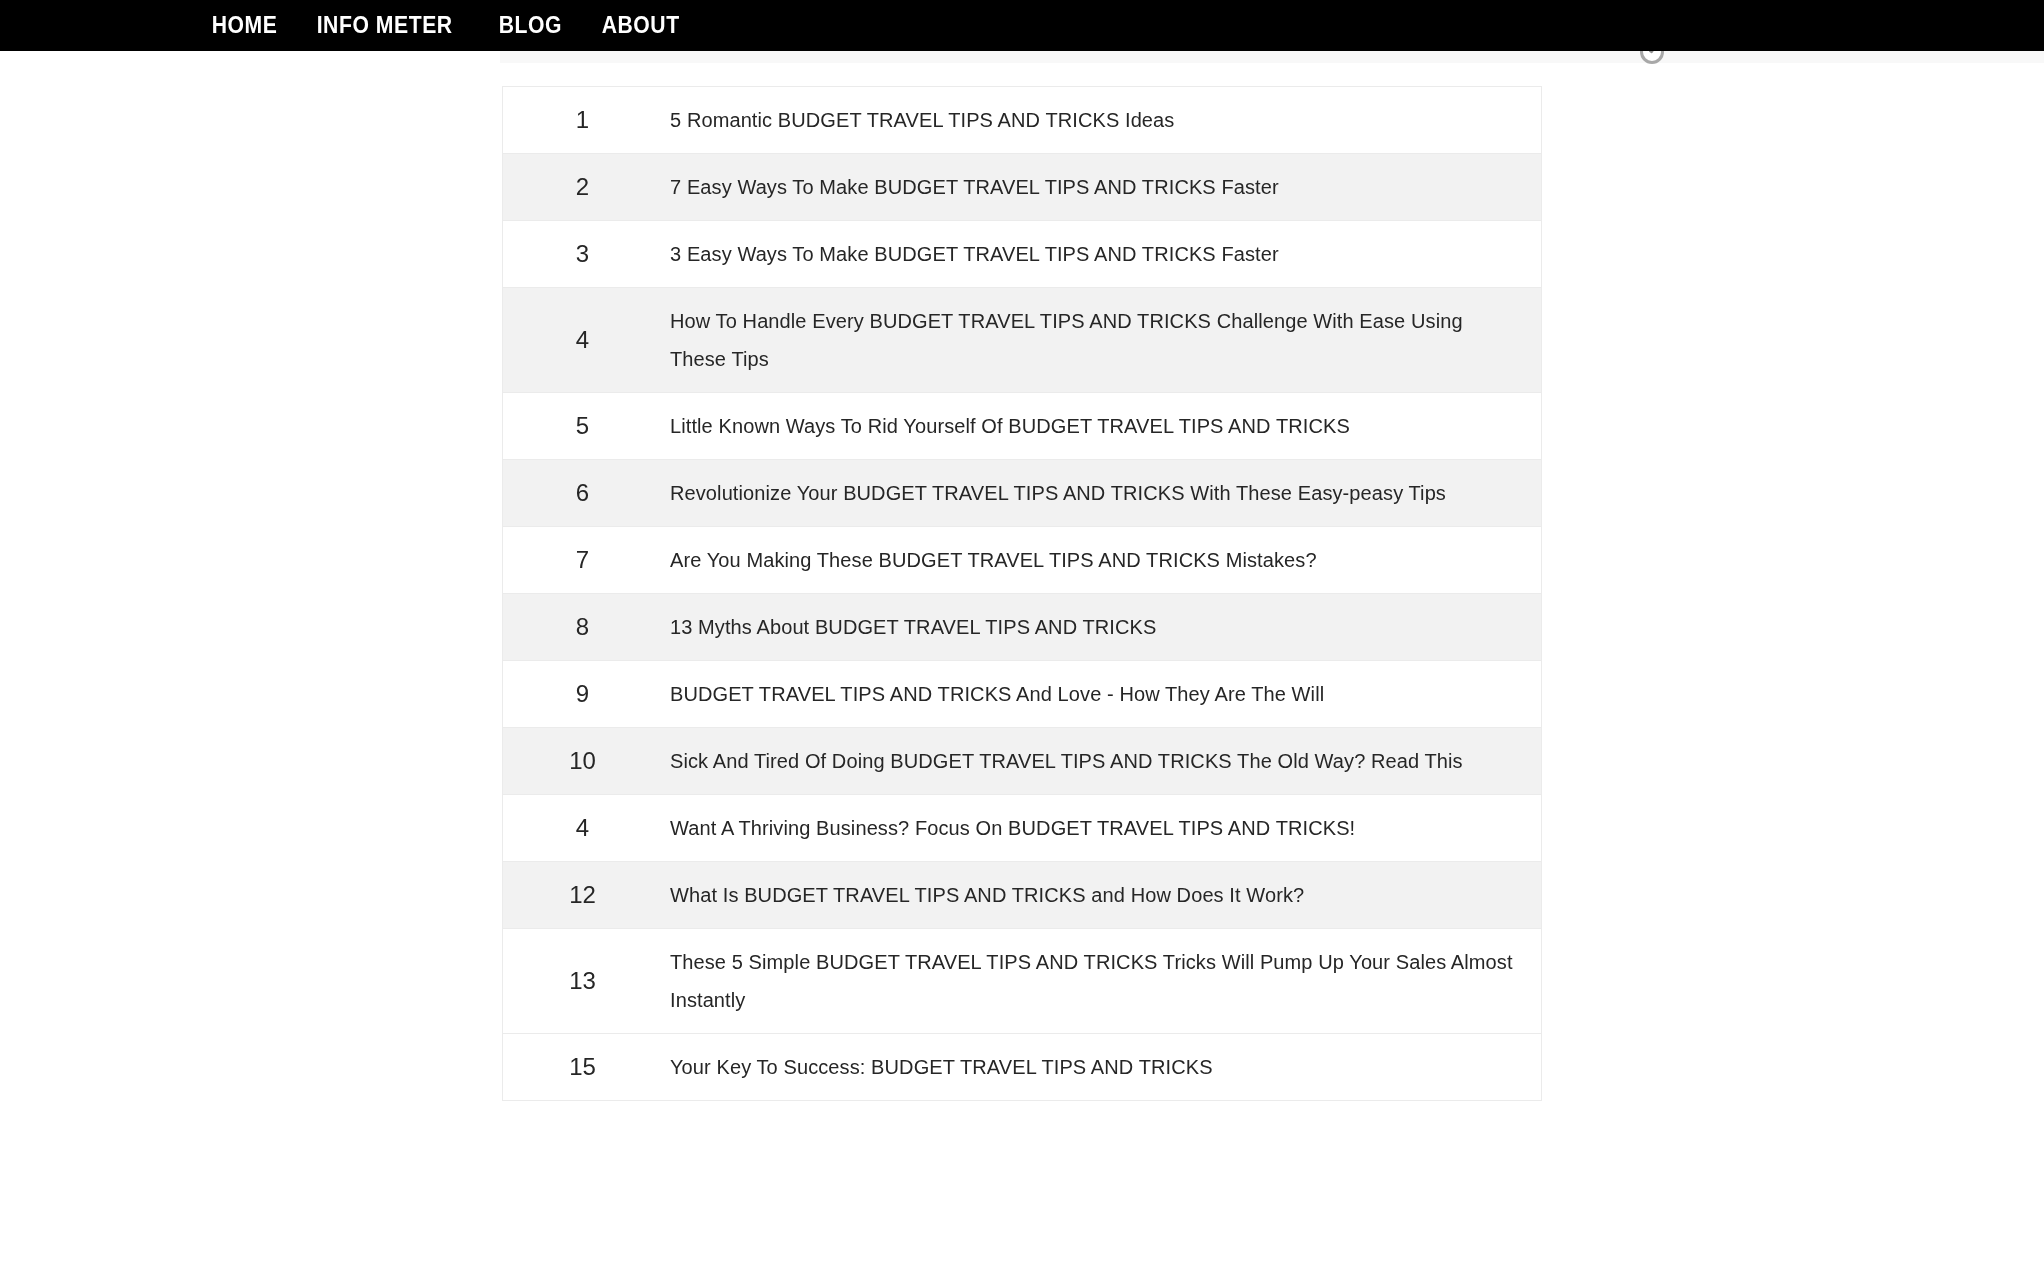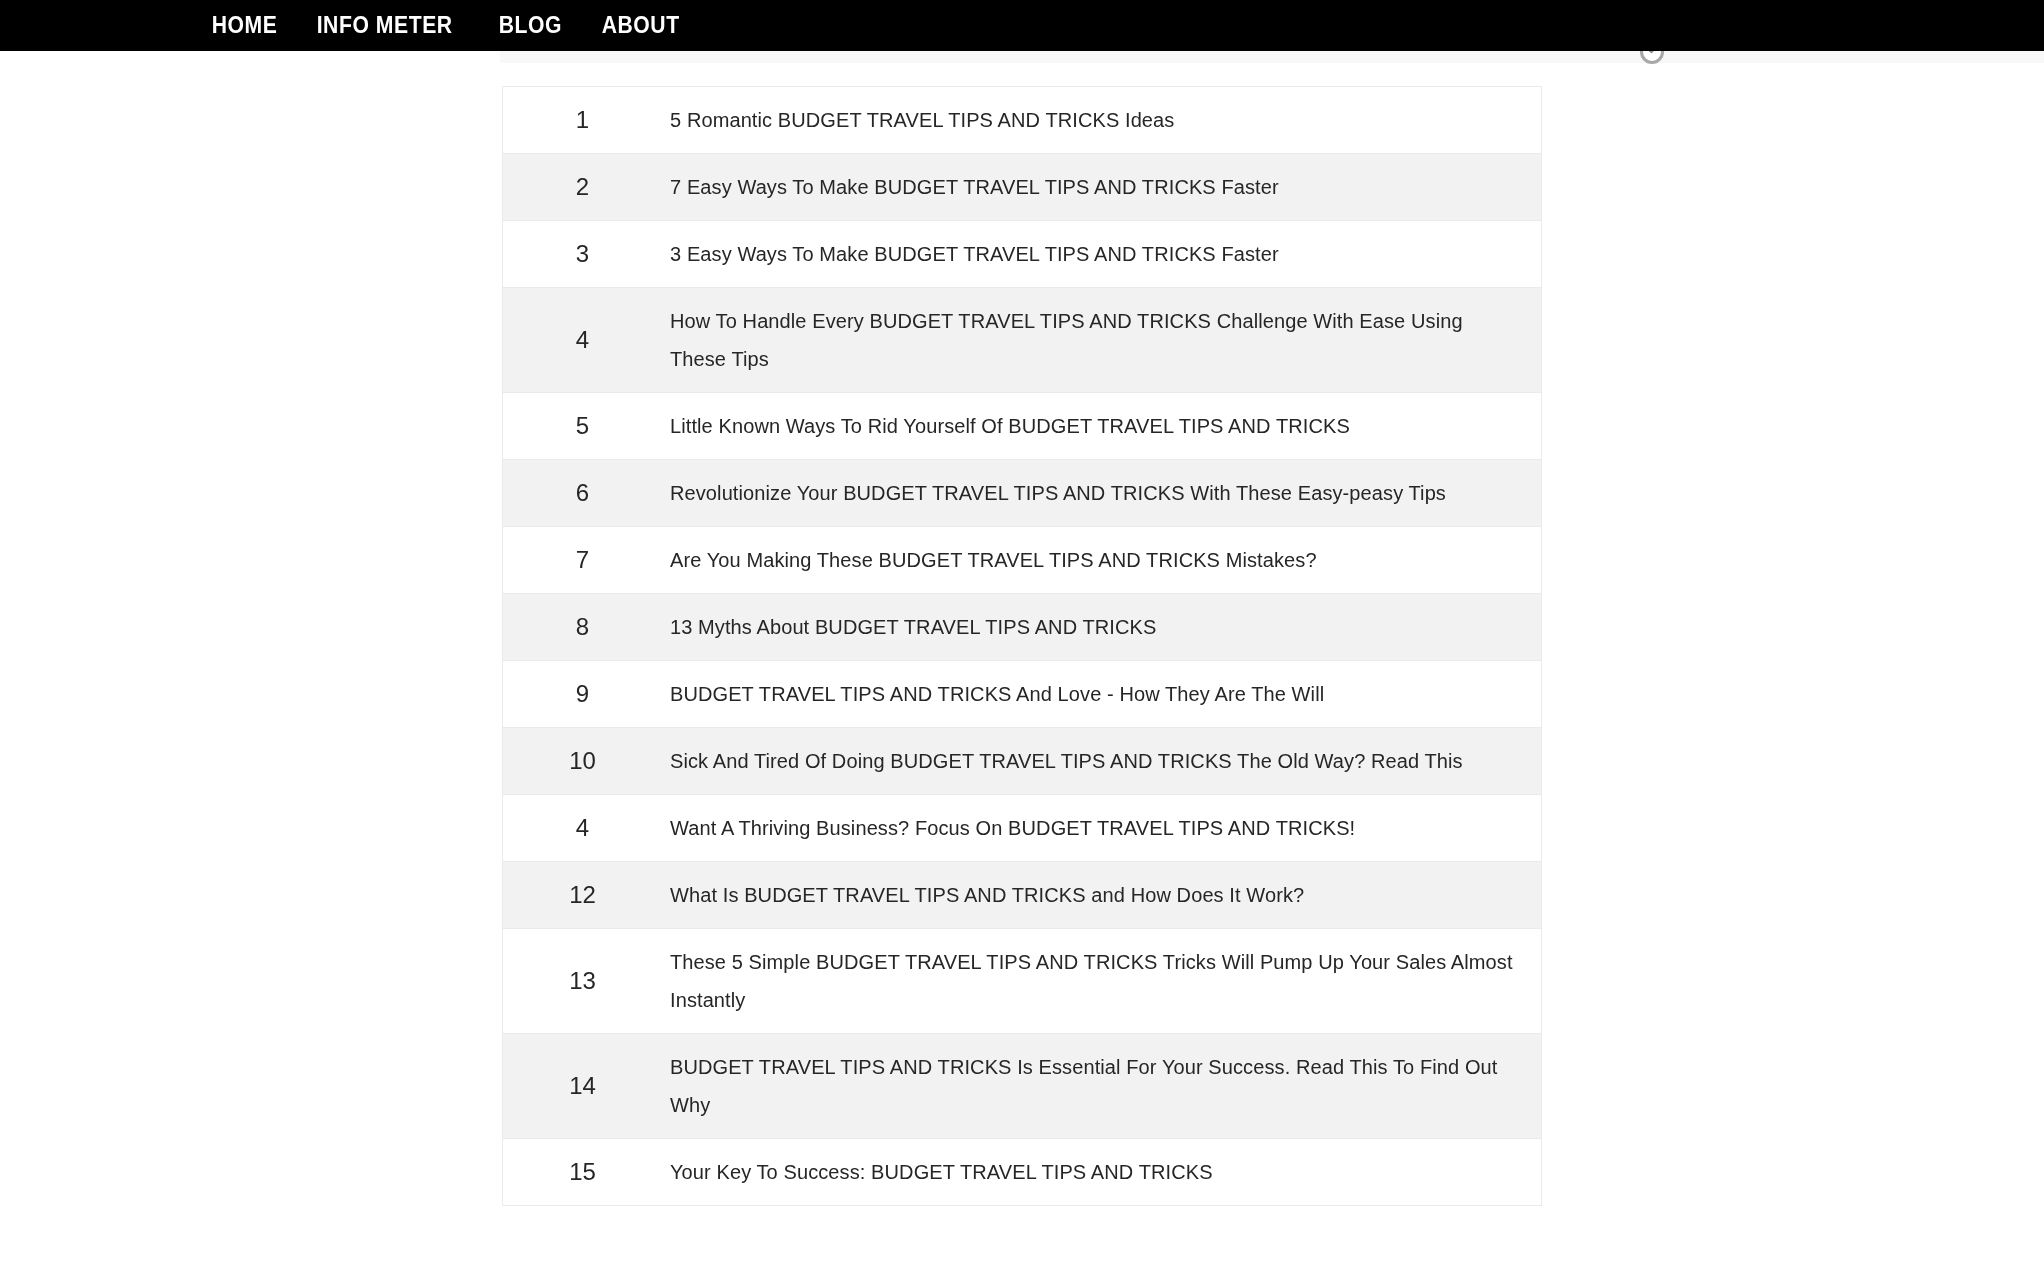--- a/index.html
+++ b/index.html
@@ -210,21 +210,17 @@
       <div class="hl-text">Want A Thriving Business? Focus On BUDGET TRAVEL TIPS AND TRICKS!</div>
     </div>
     <div class="hl-row alt">
       <div class="hl-num">12</div>
       <div class="hl-text">What Is BUDGET TRAVEL TIPS AND TRICKS and How Does It Work?</div>
     </div>
     <div class="hl-row">
       <div class="hl-num">13</div>
       <div class="hl-text">These 5 Simple BUDGET TRAVEL TIPS AND TRICKS Tricks Will Pump Up Your Sales Almost Instantly</div>
     </div>
-    <div class="hl-row alt">
-      <div class="hl-num">14</div>
-      <div class="hl-text">BUDGET TRAVEL TIPS AND TRICKS Is Essential For Your Success. Read This To Find Out Why</div>
-    </div>
     <div class="hl-row">
       <div class="hl-num">15</div>
       <div class="hl-text">Your Key To Success: BUDGET TRAVEL TIPS AND TRICKS</div>
     </div>
   </div>
 
 </body></html>

